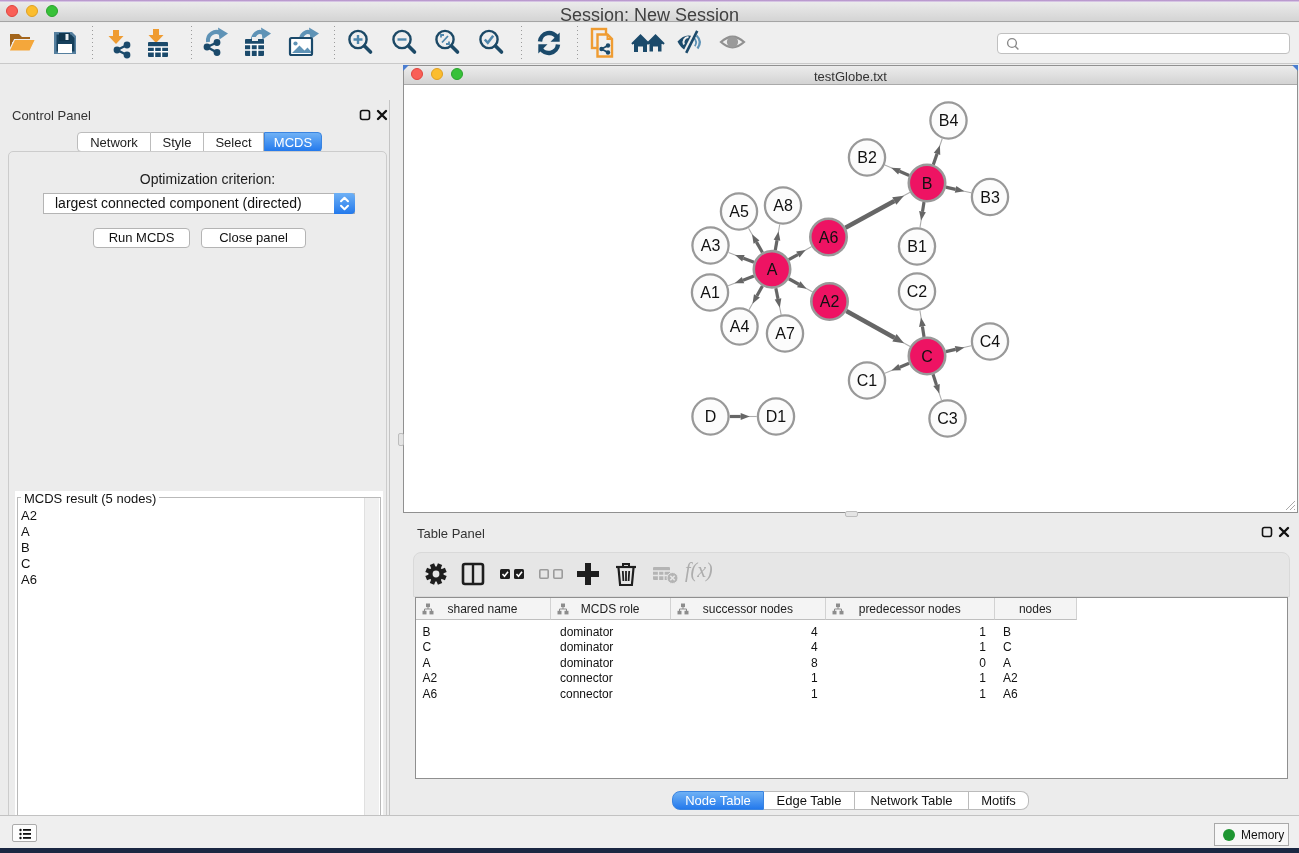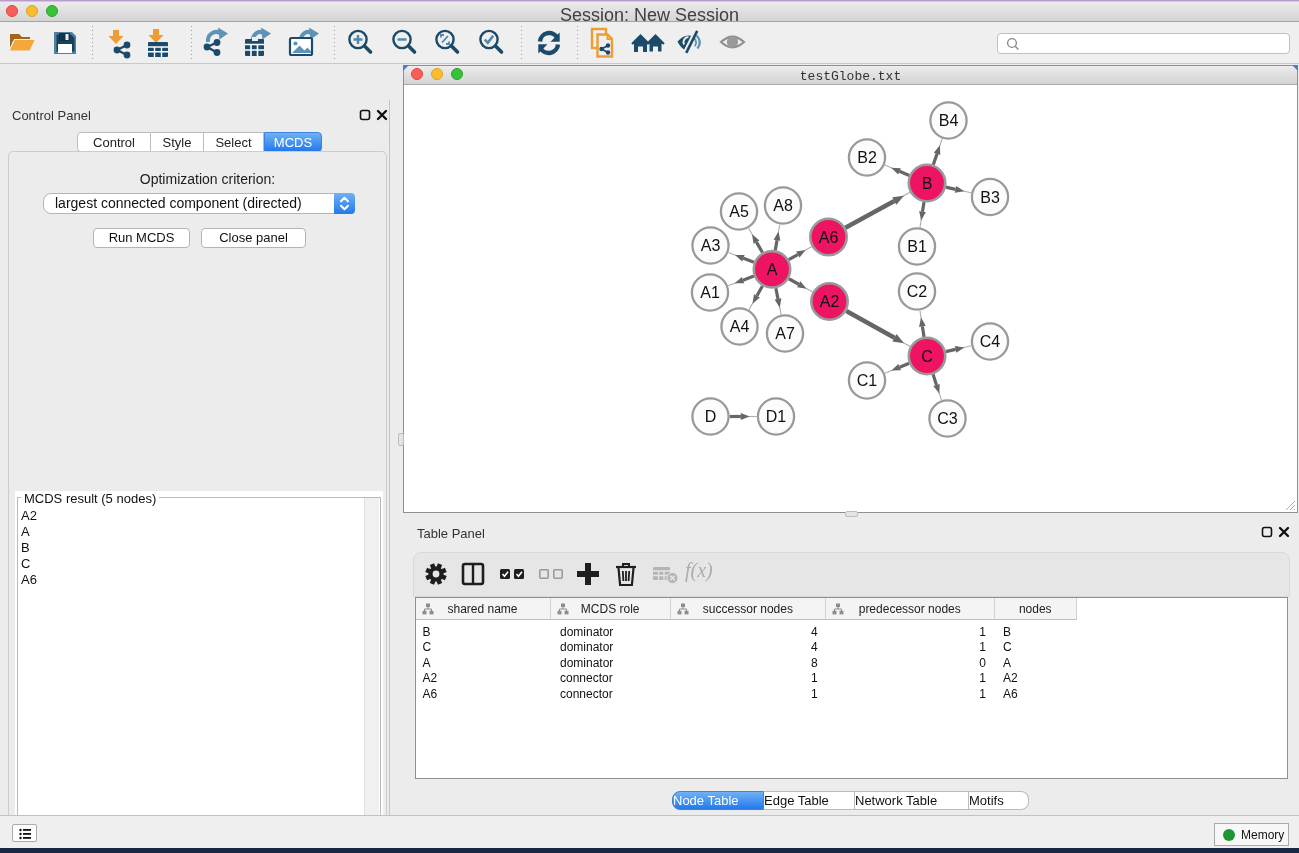--- a/index.html
+++ b/index.html
@@ -22,47 +22,47 @@
   border:1px solid #c0c0c0; border-radius:4px; }
 
 
 #cpanel { left:0; top:64px; width:390px; height:751px; background:#ececec; border-right:1px solid #c4c4c4;margin-top:36px; }
 .ptitle { font-size:13px; color:#333; }
 .tab { top:32px; height:20px; border:1px solid #bcbcbc; background:#fff; font-size:13px;
   color:#222; text-align:center; line-height:19px; }
 .tabsel { background:linear-gradient(#6fb1f5,#2379ec); color:#fff; border-color:#3a84e0; }
 #cpbody { left:8px; top:51px; width:379px; height:686px; border:1px solid #cccccc; border-radius:5px; }
 #optlabel { top:71px; width:100%; text-align:center; font-size:14px; color:#1c1c1c;padding-left:26px; }
-#dropdown { left:43px; top:93px; width:312px; height:21px; background:#fff; border:1px solid #b4b4b4; border-radius:8px; font-size:14px; color:#111; line-height:19px; padding-left:11px; }
+#dropdown { left:43px; top:93px; width:312px; height:21px; background:#fff; border:1px solid #b4b4b4; border-radius:0; font-size:14px; color:#111; line-height:19px; padding-left:11px; }
 #stepper { right:-1px; top:-1px; width:21px; height:21px; border-radius:0 4px 4px 0;
   background:linear-gradient(#6fb1f5,#2379ec); }
 .btn { top:128px; height:20px; background:#fff; border:1px solid #b4b4b4; border-radius:4px;
   font-size:13px; color:#111; text-align:center; line-height:18px; }
 #mcdsbox { left:15px; top:391px; width:368px; height:340px; background:#fff; }
 #mcdsborder { left:2px; top:6px; width:364px; height:331px; border:1px solid #b9b9b9; }
 #mcdslegend { left:6px; top:0px; font-size:13px; color:#111; background:#fff; padding:0 3px; }
 #mcdslist { left:6px; top:17px; font-size:13px; color:#111; line-height:16px; }
 #mcdsscroll { right:4px; top:6.5px; width:15px; height:329px; background:#f0f0f0; border-left:1px solid #e0e0e0; }
 
 
 #iwin { left:403px; top:65px; width:895px; height:448px; border:1px solid #909090; background:#fff; }
 #iwtitle { left:0; top:0; width:100%; height:19px; background:linear-gradient(#ececec,#d3d3d3);
-  border-bottom:1px solid #aaa;font-family:Liberation Mono, monospace; }
+  border-bottom:1px solid #aaa; }
 #iwtxt { width:100%; text-align:center; top:3px; font-size:13px; color:#333; }
 
 
 #tpanel { left:396px; top:515px; width:903px; height:300px; background:#ececec; }
 #ttools { left:17px; top:36.5px; width:877px; height:45px; background:#e6e6e6; border:1px solid #d9d9d9;
   border-radius:8px 8px 0 0; }
 #ttable { left:18.5px; top:81.5px; width:873px; height:182.5px; background:#fff; border:1px solid #8f8f8f; }
 .hcell { top:0; height:22px; background:#f4f4f4; border-right:1px solid #d2d2d2; border-bottom:1px solid #bfbfbf;
   font-size:12px; color:#222; text-align:center; line-height:22px; }
 .trow { font-size:12px; color:#111; height:16px; line-height:16px; }
 .btab { top:276px; height:19px; background:#fff; border:1px solid #bbb; font-size:13px; color:#111;
-  line-height:18px; }
+  text-align:center; line-height:18px; }
 .btabsel { background:linear-gradient(#6fb1f5,#2379ec); color:#fff; border-color:#3a84e0; }
 
 
 #statusbar { left:0; top:815px; width:1299px; height:33px; background:#efefef; border-top:1px solid #c2c2c2; }
 #listbtn { left:12px; top:8px; width:25px; height:18px; background:#fdfdfd; border:1px solid #ababab; border-radius:2px; }
 #membtn { left:1214px; top:7px; width:75px; height:23px; background:#f7f7f7; border:1px solid #a9a9a9;
   font-size:12px; color:#111; }
 #deskBot { left:0; top:848px; width:1299px; height:5px; background:#1a2742; }
 </style>
 </head>
@@ -192,21 +192,21 @@
 </div>
 
 <div class="abs" id="cpanel">
   <div class="abs ptitle" style="left:12px;top:8px;">Control Panel</div>
   <svg class="abs" style="left:359px;top:9px" width="12" height="12" viewBox="0 0 12 12">
       <rect x="1.5" y="1.5" width="9" height="9" rx="2" fill="none" stroke="#111" stroke-width="1.6"></rect>
     </svg>
   <svg class="abs" style="left:376px;top:9px" width="12" height="12" viewBox="0 0 12 12">
       <path d="M2 2 L10 10 M10 2 L2 10" stroke="#111" stroke-width="2.4" stroke-linecap="round"></path>
     </svg>
-  <div class="abs tab" style="left:77px;width:74px;border-radius:4px 0 0 4px;">Control</div>
+  <div class="abs tab" style="left:77px;width:74px;border-radius:4px 0 0 4px;">Network</div>
   <div class="abs tab" style="left:151px;width:53px;border-left:none;">Style</div>
   <div class="abs tab" style="left:204px;width:60px;border-left:none;">Select</div>
   <div class="abs tab tabsel" style="left:264px;width:58px;border-radius:0 4px 4px 0;">MCDS</div>
   <div class="abs" id="cpbody"></div>
   <div class="abs" id="optlabel">Optimization criterion:</div>
   <div class="abs" id="dropdown">largest connected component (directed)
     <div class="abs" id="stepper">
       <svg width="21" height="21" viewBox="0 0 21 21">
         <path d="M7 8.3 L10.5 4.8 L14 8.3" fill="none" stroke="#fff" stroke-width="2" stroke-linecap="round" stroke-linejoin="round"></path>
         <path d="M7 12.7 L10.5 16.2 L14 12.7" fill="none" stroke="#fff" stroke-width="2" stroke-linecap="round" stroke-linejoin="round"></path>

